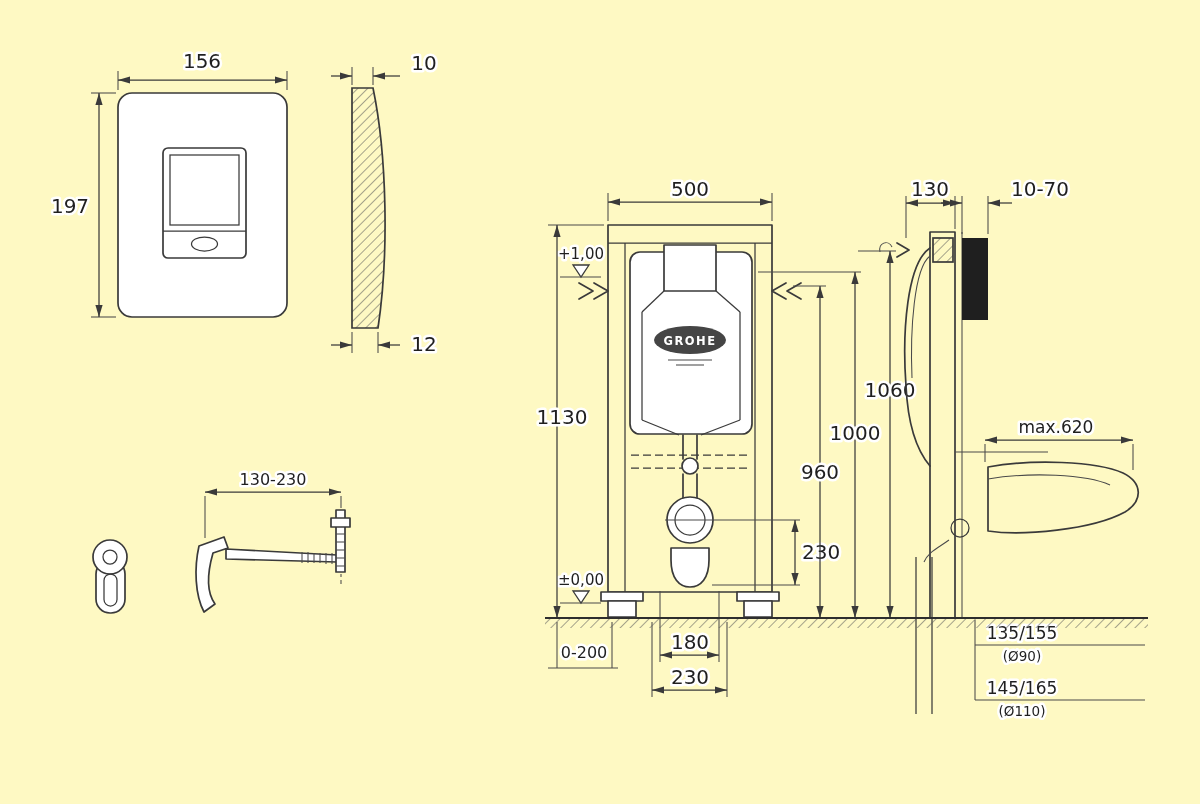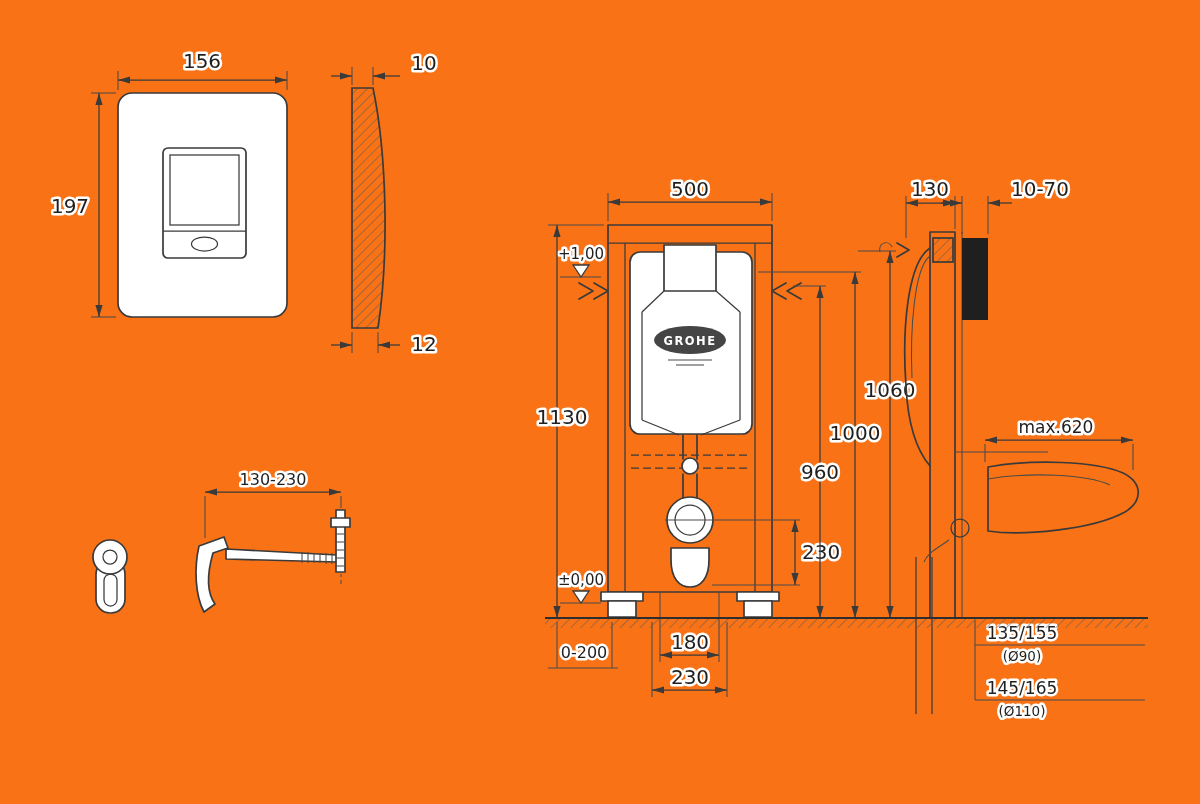--- a/index.html
+++ b/index.html
@@ -1,17 +1,17 @@
 <!DOCTYPE html>
 <html><head>
 <meta charset="utf-8">
 <style>
   *{box-sizing:border-box}
   html,body{margin:0;padding:0;background:#fff}
-  .sheet{position:relative;width:1200px;height:804px;background:#f97316;overflow:hidden;font-family:"DejaVu Sans",sans-serif}
+  .sheet{position:relative;width:1200px;height:804px;background:#fef9c3;overflow:hidden;font-family:"DejaVu Sans",sans-serif}
   svg{display:block}
   .ln{stroke:#3a3a3a;stroke-width:1.7;fill:none;stroke-linejoin:round;stroke-linecap:round}
   .lnf{stroke:#3a3a3a;stroke-width:1.7;fill:#fff;stroke-linejoin:round}
   .dim{stroke:#3a3a3a;stroke-width:1.25;fill:none}
   .thin{stroke:#4a4a4a;stroke-width:1.05;fill:none}
   .dash{stroke-dasharray:8 4}
   .cl{stroke-dasharray:12 3 3 3}
   .hatchfill{fill:url(#hatch);stroke:#3a3a3a;stroke-width:1.7}
   text{font-family:"DejaVu Sans",sans-serif;fill:#1f1f1f;stroke:#fff;stroke-width:5px;paint-order:stroke fill;stroke-linejoin:round}
   .t20{font-size:20px}.t17{font-size:17px}.t16{font-size:16px}.t15{font-size:15px}.t14{font-size:13.5px}

